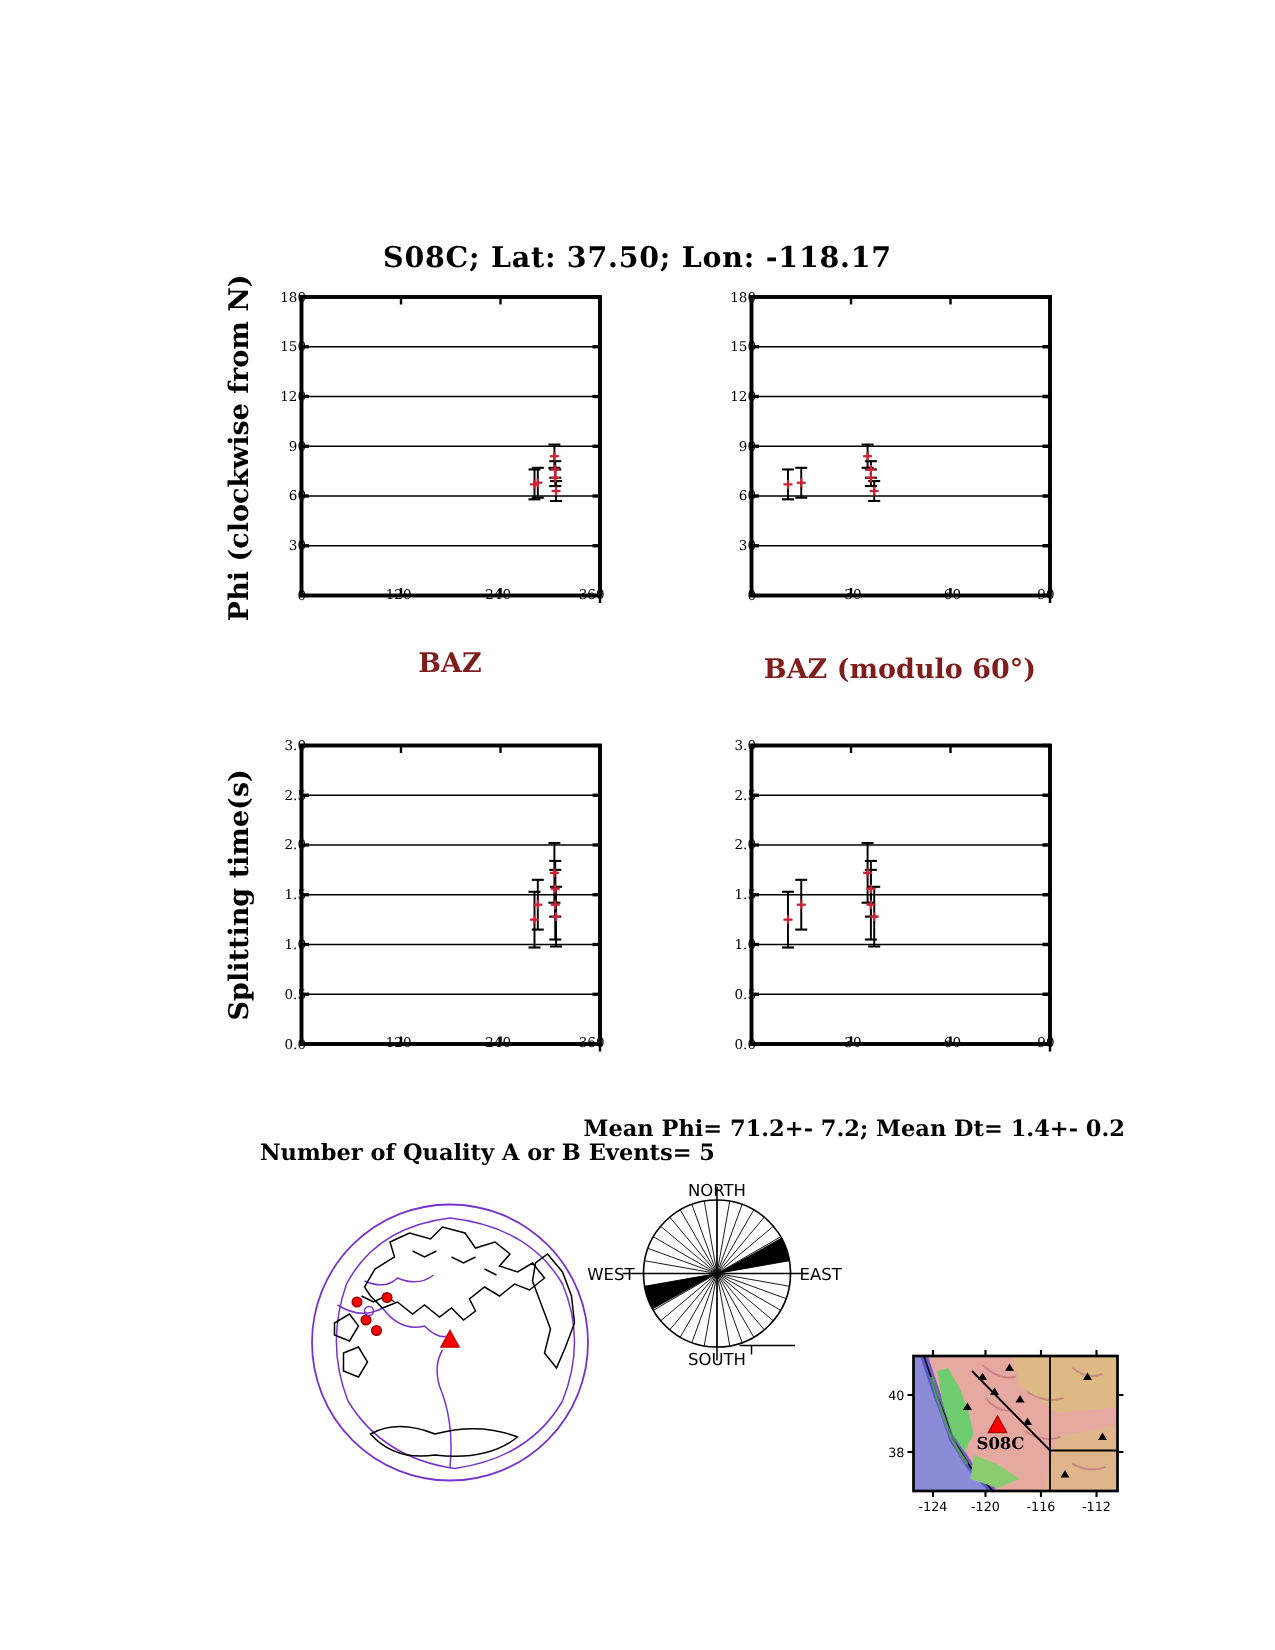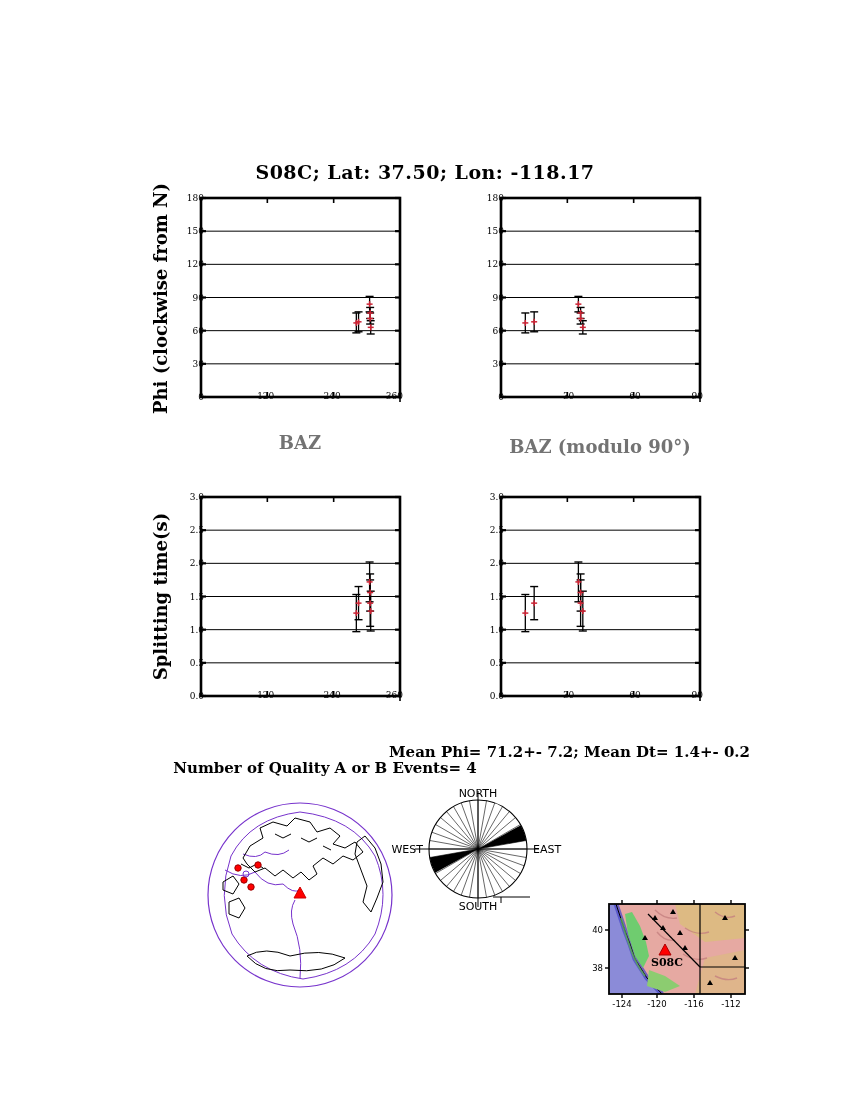--- a/index.html
+++ b/index.html
@@ -4,21 +4,21 @@
 <style>
   html,body{margin:0;padding:0;background:#ffffff;}
   .page{position:relative;width:841px;height:1100px;background:#fff;overflow:hidden;
         font-family:"DejaVu Serif", serif;}
   .title{position:absolute;left:0;top:161px;width:850px;text-align:center;
          font-size:19px;font-weight:bold;color:#000;letter-spacing:.5px;}
   .ylab{position:absolute;width:260px;text-align:center;font-size:18px;font-weight:bold;
         transform:rotate(-90deg);transform-origin:center center;color:#000;}
   #ylab0{left:30px;top:288px;}
   #ylab1{left:30px;top:586px;}
-  .xlab{position:absolute;text-align:center;font-size:18px;font-weight:bold;color:#737373;}
+  .xlab{position:absolute;text-align:center;font-size:18px;font-weight:bold;color:#7f1d1d;}
   #xlab-baz{left:200px;top:432px;width:200px;}
   #xlab-baz90{left:490px;top:436px;width:220px;}
   .summary1{position:absolute;left:110px;top:743px;width:640px;text-align:right;
             font-size:15px;font-weight:bold;color:#000;}
   .summary2{position:absolute;left:110px;top:759px;width:430px;text-align:center;
             font-size:15px;font-weight:bold;color:#000;}
   svg{position:absolute;overflow:visible;}
   #plot0{left:177px;top:188px;}
   #plot1{left:477px;top:188px;}
   #plot2{left:177px;top:487px;}
@@ -29,21 +29,21 @@
 </style>
 </head>
 <body>
 
 <div class="page">
   <div class="title">S08C; Lat:  37.50;  Lon: -118.17</div>
 
   <div class="ylab" id="ylab0">Phi (clockwise from N)</div>
   <div class="ylab" id="ylab1">Splitting time(s)</div>
   <div class="xlab" id="xlab-baz">BAZ</div>
-  <div class="xlab" id="xlab-baz90">BAZ (modulo 90°)</div>
+  <div class="xlab" id="xlab-baz90">BAZ (modulo 60°)</div>
 
   <svg id="plot0" width="234" height="234">
       <line x1="24" y1="209" x2="29" y2="209" stroke="#000" stroke-width="2.2"></line>
       <line x1="218" y1="209" x2="223" y2="209" stroke="#000" stroke-width="2.2"></line>
       <text x="27" y="212" text-anchor="end" font-size="9px" font-family="&quot;DejaVu Serif&quot;,serif">0</text>
       <line x1="24" y1="175.83333333333334" x2="223" y2="175.83333333333334" stroke="#000" stroke-width="1"></line>
       <line x1="24" y1="175.83333333333334" x2="29" y2="175.83333333333334" stroke="#000" stroke-width="2.2"></line>
       <line x1="218" y1="175.83333333333334" x2="223" y2="175.83333333333334" stroke="#000" stroke-width="2.2"></line>
       <text x="27" y="178.83333333333334" text-anchor="end" font-size="9px" font-family="&quot;DejaVu Serif&quot;,serif">30</text>
       <line x1="24" y1="142.66666666666669" x2="223" y2="142.66666666666669" stroke="#000" stroke-width="1"></line>
@@ -309,21 +309,21 @@
       <line x1="100.60000000000001" y1="105.52" x2="106.60000000000001" y2="105.52" stroke="#cc2233" stroke-width="1.5"></line>
       <line x1="103.60000000000001" y1="102.52" x2="103.60000000000001" y2="108.52" stroke="#cc2233" stroke-width="1.5"></line>
       <line x1="100.60000000000001" y1="116.13333333333334" x2="106.60000000000001" y2="116.13333333333334" stroke="#cc2233" stroke-width="1.5"></line>
       <line x1="103.60000000000001" y1="113.13333333333334" x2="103.60000000000001" y2="119.13333333333334" stroke="#cc2233" stroke-width="1.5"></line>
       <line x1="102.8111111111111" y1="124.09333333333333" x2="108.8111111111111" y2="124.09333333333333" stroke="#cc2233" stroke-width="1.5"></line>
       <line x1="105.8111111111111" y1="121.09333333333333" x2="105.8111111111111" y2="127.09333333333333" stroke="#cc2233" stroke-width="1.5"></line>
       <rect x="24" y="10" width="199" height="199" fill="none" stroke="#000" stroke-width="2.6"></rect>
     </svg>
 
   <div class="summary1">Mean Phi= 71.2+-  7.2; Mean Dt=  1.4+-  0.2</div>
-  <div class="summary2">Number of Quality A or B Events=  4</div>
+  <div class="summary2">Number of Quality A or B Events=  5</div>
 
   <svg id="globe" width="190" height="200">
       <circle cx="95" cy="97" r="92" fill="none" stroke="#7733cc" stroke-width="1.2"></circle>
       <path d="M95,14 Q148,20 170,58 Q186,96 170,136 Q148,174 98,181 Q50,174 27,136 Q12,98 26,58 Q46,20 95,14" fill="none" stroke="#7733cc" stroke-width="1"></path>
       <path d="M20,72 Q36,82 50,74 Q62,90 78,86 Q88,96 95,92" fill="none" stroke="#7733cc" stroke-width="1"></path>
       <path d="M95,180 Q98,150 88,126 Q84,112 90,102" fill="none" stroke="#7733cc" stroke-width="1"></path>
       <path d="M38,56 Q52,62 60,54 Q74,60 84,52" fill="none" stroke="#7733cc" stroke-width="1"></path>
       <path d="M38,60 L45,48 L58,40 L55,30 L68,24 L82,28 L90,20 L105,24 L112,34 L125,30 L135,38 L128,46 L140,50 L150,44 L158,54 L148,62 L138,58 L128,66 L118,60 L108,68 L112,76 L104,82 L96,74 L88,80 L78,72 L70,78 L60,70 L50,74 L42,66 Z" fill="none" stroke="#000" stroke-width="1"></path>
       <path d="M70,36 L78,40 L86,36 M96,40 L104,44 L112,40 M118,48 L126,52" fill="none" stroke="#000" stroke-width="1"></path>
       <path d="M160,38 L170,50 L176,66 L178,84 L172,100 L166,114 L158,104 L162,88 L156,72 L150,56 L152,44 Z" fill="none" stroke="#000" stroke-width="1"></path>

